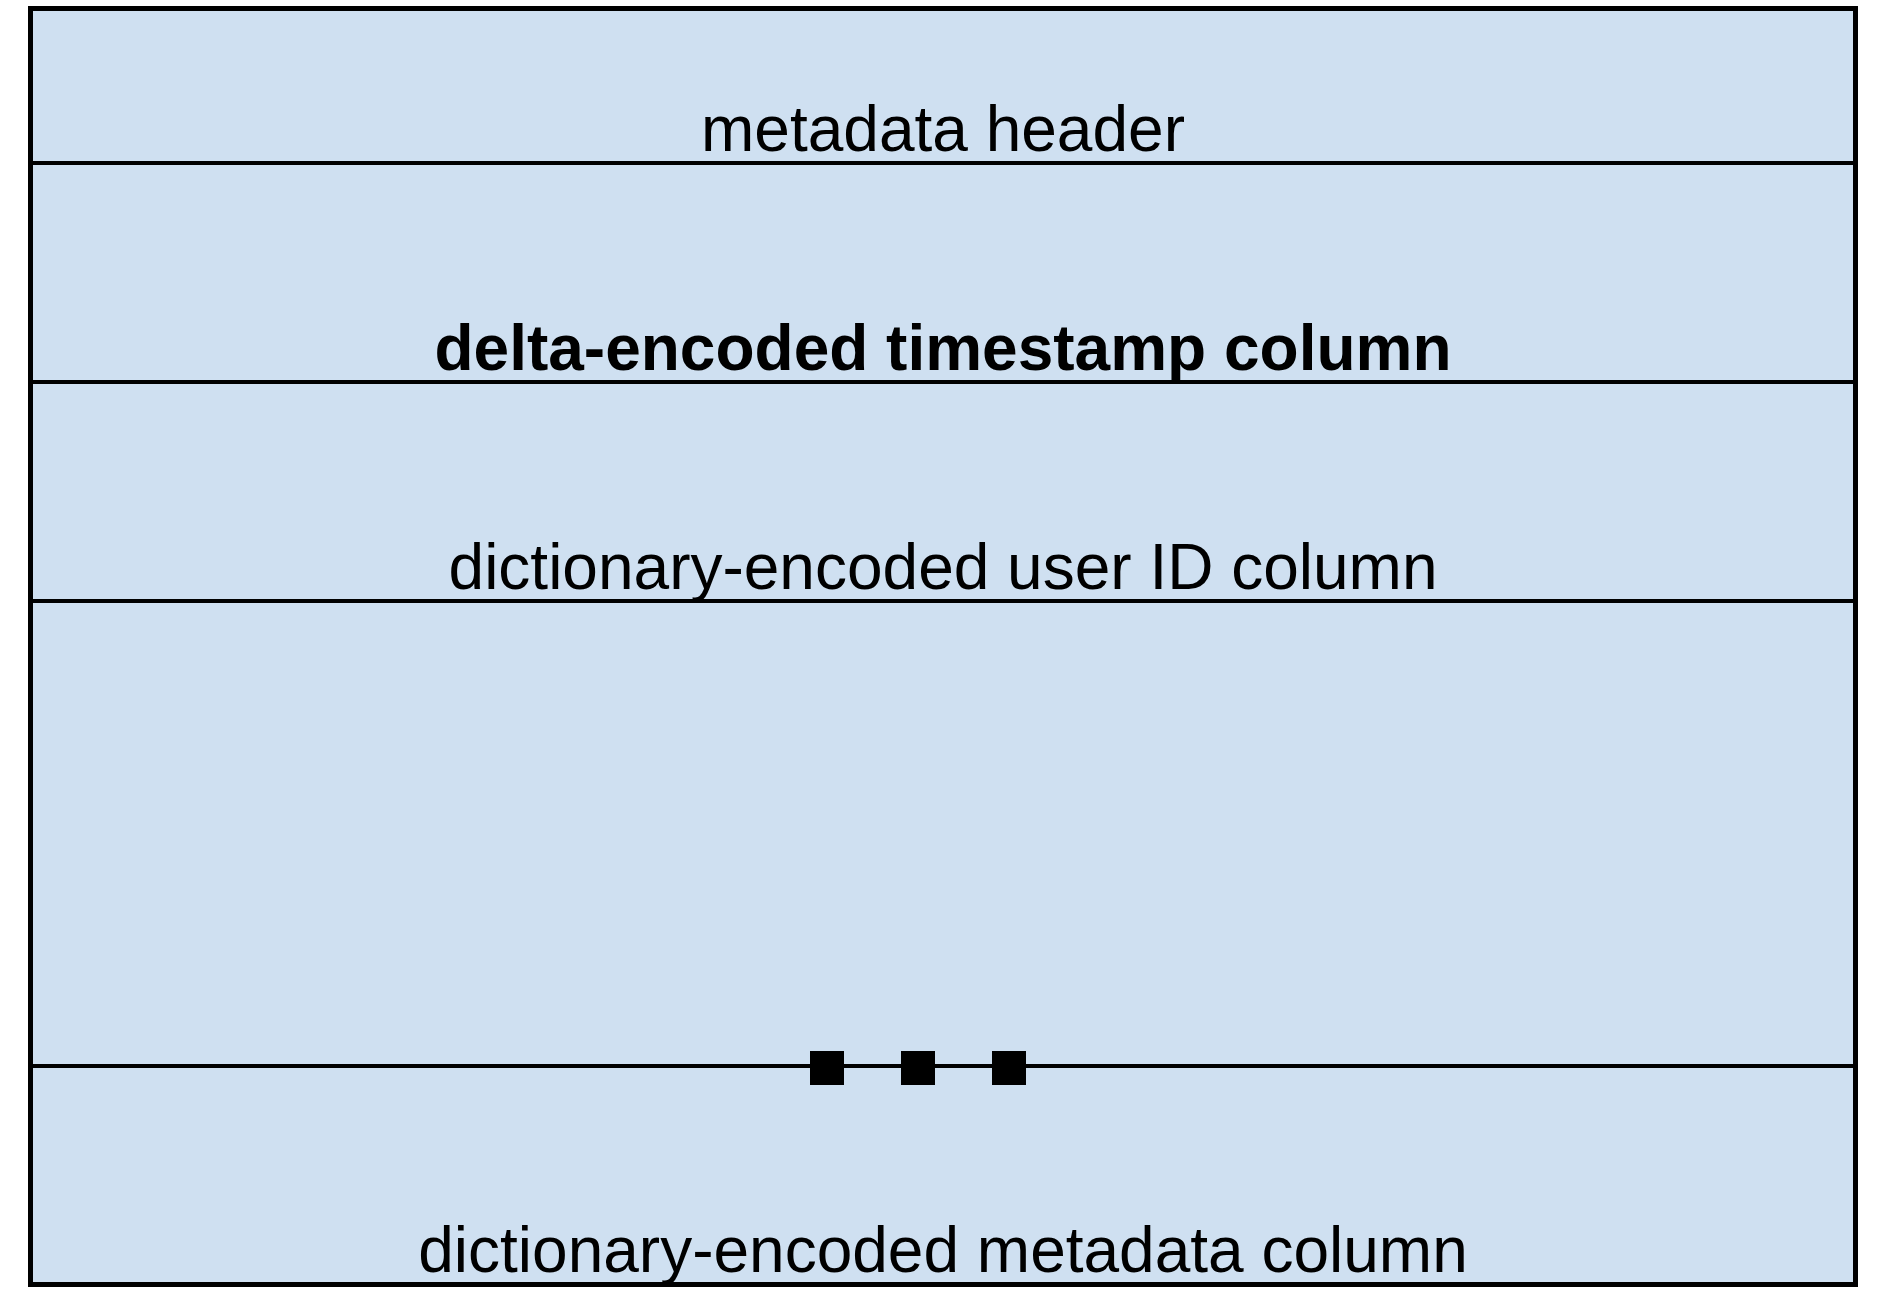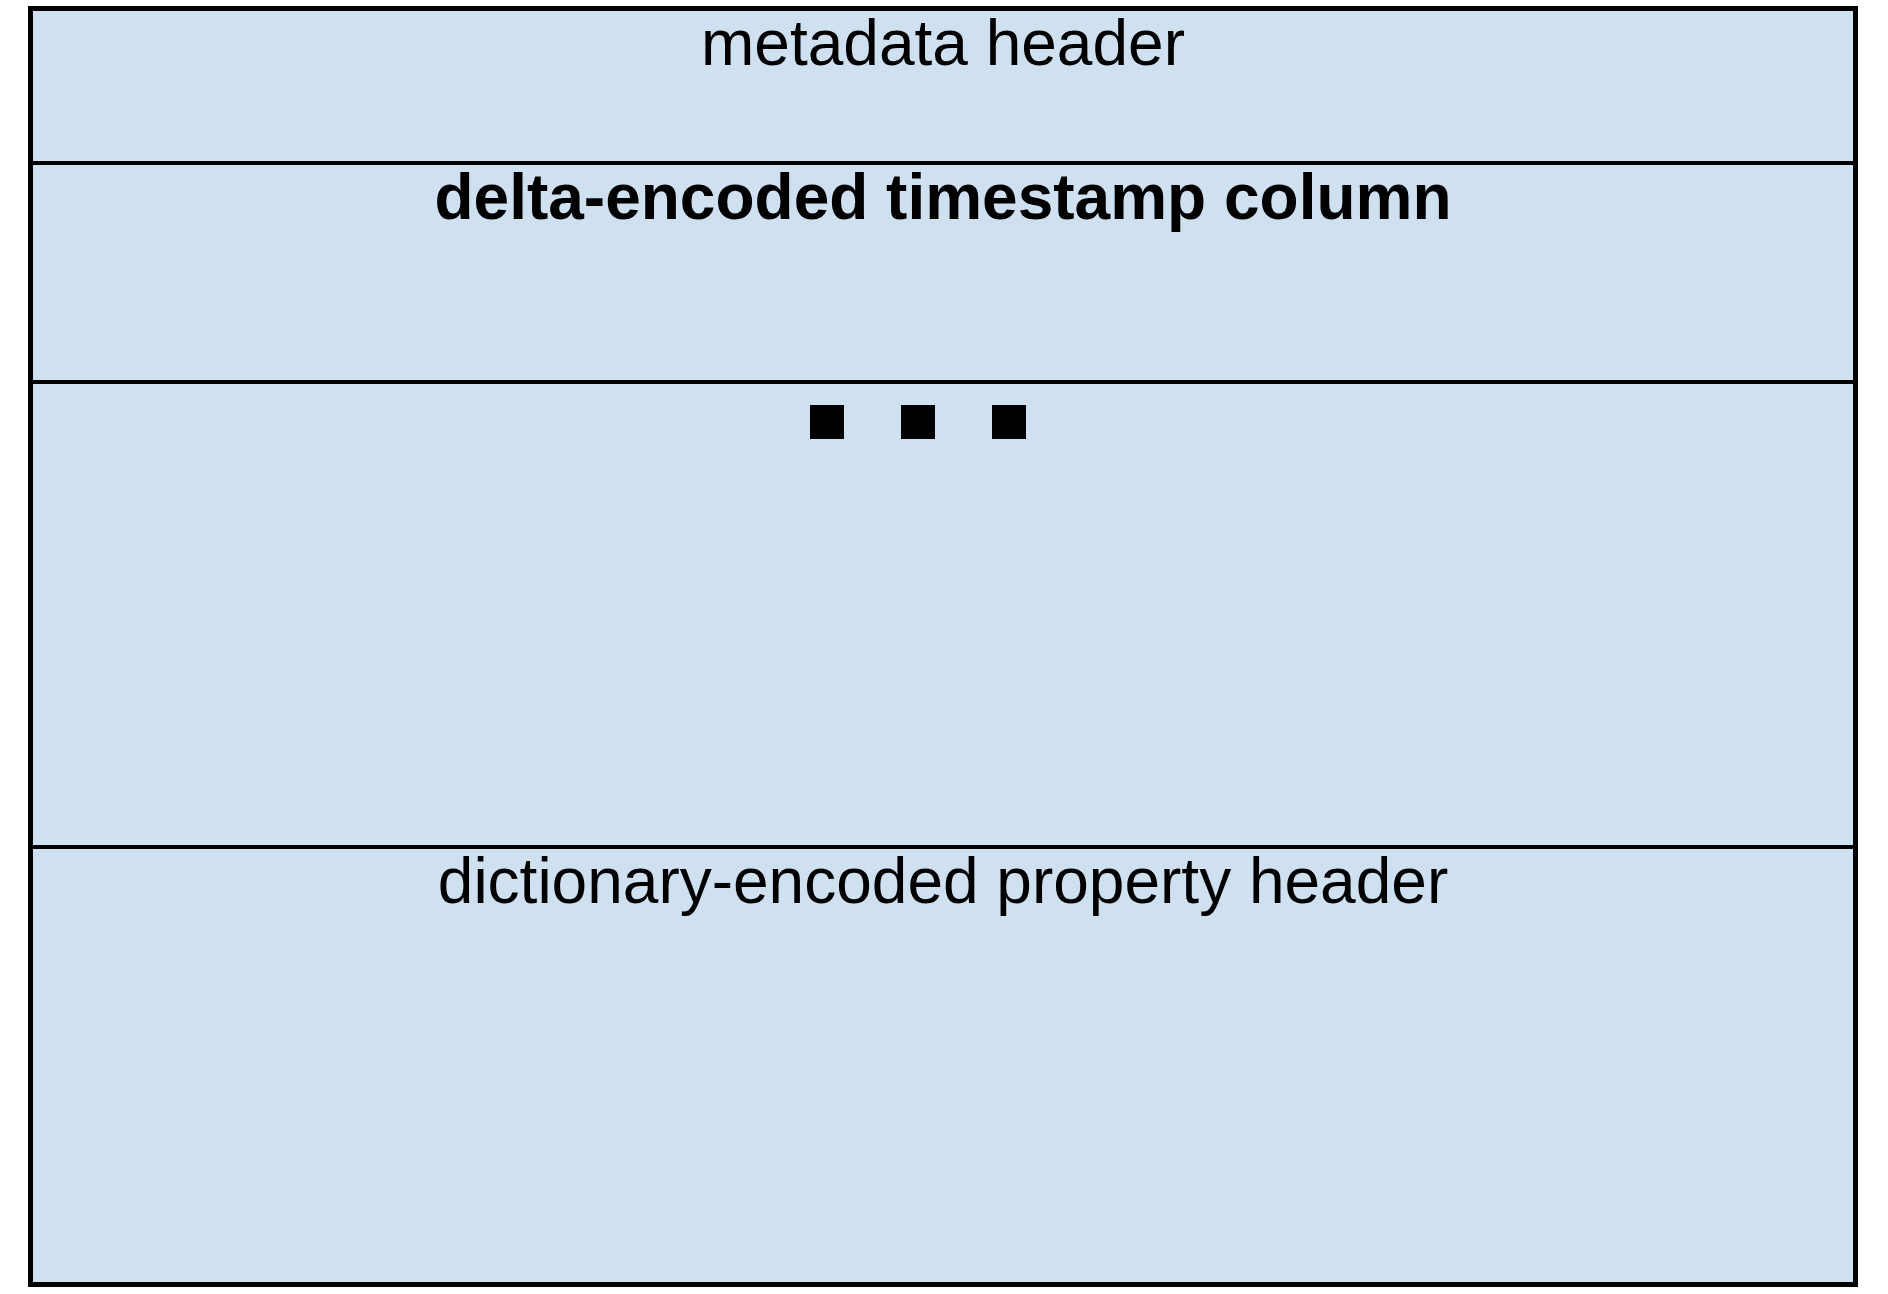--- a/index.html
+++ b/index.html
@@ -29,21 +29,21 @@
     width: 1830px;
     height: 1281px;
     border: 5px solid var(--border);
     background: var(--fill);
     display: flex;
     flex-direction: column;
   }
   .row {
     width: 100%;
     display: flex;
-    align-items: flex-start;
+    align-items: flex-end;
     justify-content: center;
     color: var(--text);
     font-size: 64px;
     line-height: 1;
     letter-spacing: 0px;
     white-space: nowrap;
   }
   .row + .row { border-top: 4px solid var(--border); }
   .row-1 { height: 150px; }
   .row-2 { height: 219px; font-weight: bold; }
@@ -71,27 +71,30 @@
   <div class="layout-box">
 
     <div class="row row-1">
       <span>metadata header</span>
     </div>
 
     <div class="row row-2">
       <span>delta-encoded timestamp column</span>
     </div>
 
+    <div class="row row-3">
+      <span>dictionary-encoded user ID column</span>
+    </div>
 
     <div class="row row-4">
       <div class="squares">
         <span class="sq"></span>
         <span class="sq"></span>
         <span class="sq"></span>
       </div>
     </div>
 
     <div class="row row-5">
-      <span>dictionary-encoded property header</span>
+      <span>dictionary-encoded metadata column</span>
     </div>
 
   </div>
 </div>
 
 </body></html>

